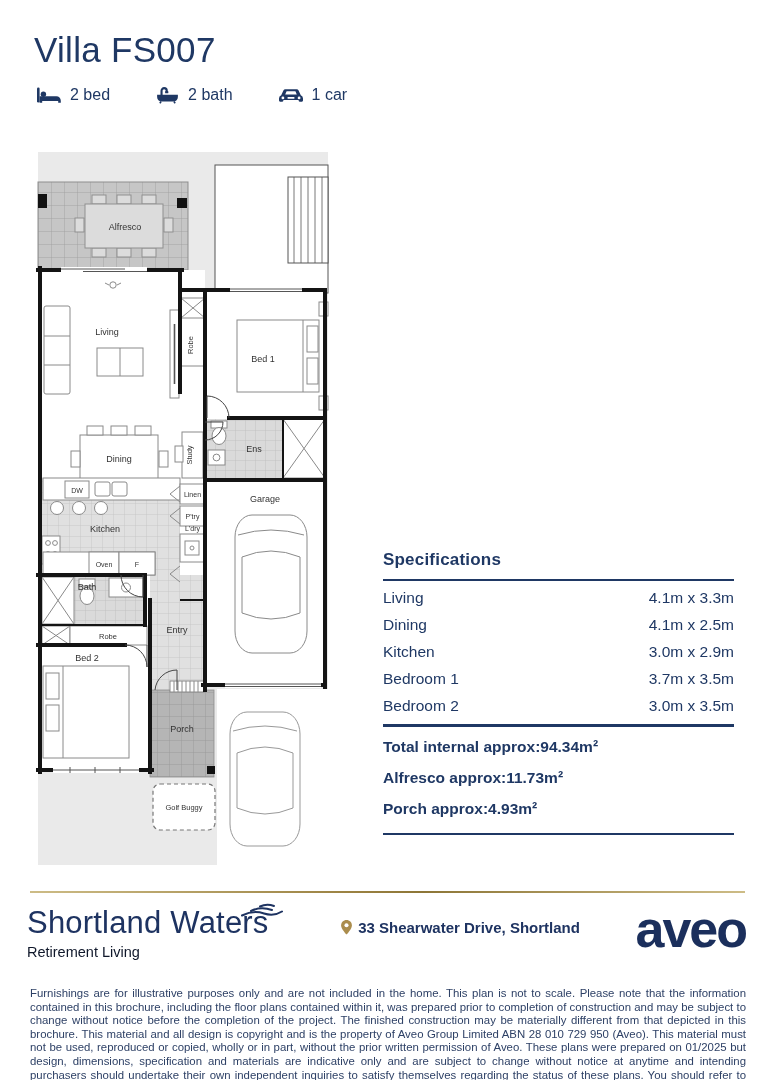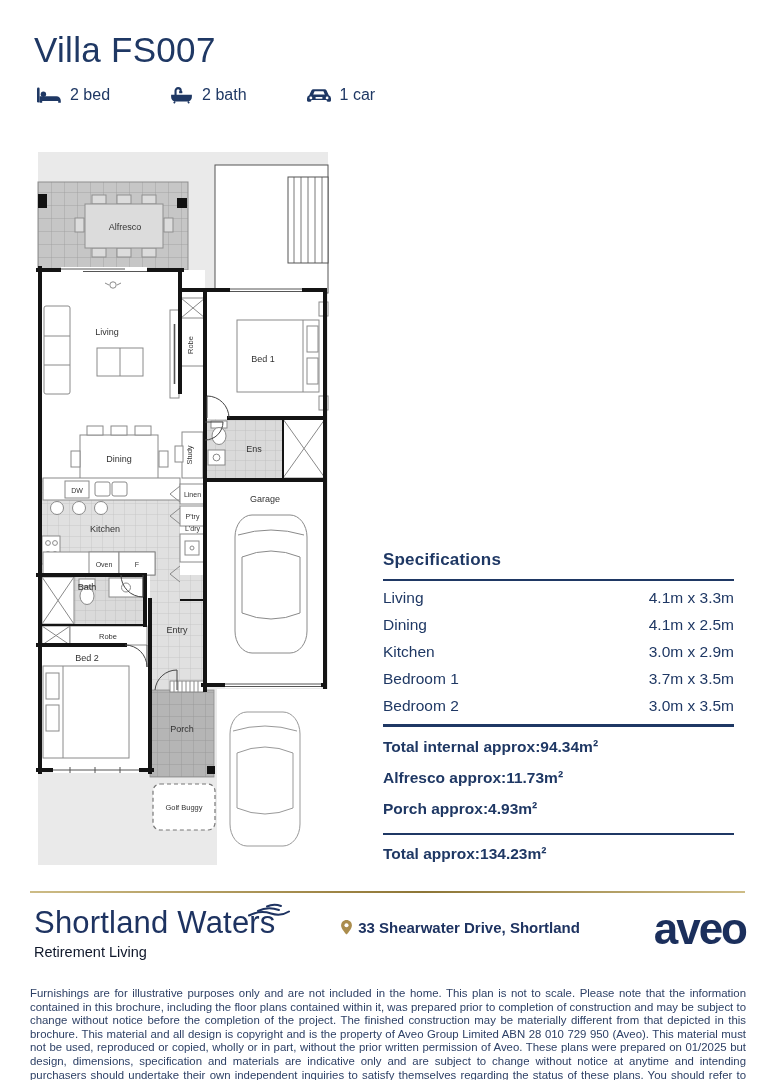--- a/index.html
+++ b/index.html
@@ -7,48 +7,48 @@
     width:764px;height:1080px;position:relative;background:#ffffff;
     font-family:"Liberation Sans",sans-serif;overflow:hidden;
     -webkit-font-smoothing:antialiased;
   }
   
   .page-title{
     position:absolute;left:34px;top:30px;font-size:35px;letter-spacing:.3px;
     color:#1f3864;font-weight:400;
   }
   .features{
-    position:absolute;left:36px;top:86px;display:flex;align-items:center;gap:59px;
+    position:absolute;left:36px;top:86px;display:flex;align-items:center;gap:45px;
     color:#1f3864;font-size:16px;
   }
   .feature{display:flex;align-items:center;gap:8px;}
   .feature svg{display:block;}
   
   .plan{position:absolute;left:25px;top:140px;width:330px;height:730px;}
   .plan svg{width:100%;height:100%;display:block;}
   .plan text{font-family:"Liberation Sans",sans-serif;fill:#333;}
   
   .specs{position:absolute;left:383px;top:550px;width:351px;color:#1f3864;}
   .specs h2{margin:0;font-size:17px;font-weight:bold;letter-spacing:.2px;}
   .rule{border:none;border-top:2px solid #1f3864;margin:9px 0 3px 0;}
   .rule.thick{border-top-width:3px;margin:5px 0 4px 0;}
   .spec-row{display:flex;justify-content:space-between;font-size:15.5px;padding:4.5px 0;}
   .total-row{display:flex;justify-content:flex-start;font-size:15.5px;font-weight:bold;padding:6.5px 0;}
   
   .gold-rule{position:absolute;left:30px;top:891px;width:715px;height:2px;
     background:linear-gradient(90deg,#cdbc86,#9b8242 45%,#8d7637 55%,#cdbc86);}
-  .brand{position:absolute;left:34px;top:905px;}
+  .brand{position:absolute;left:27px;top:905px;}
   .brand-name{font-size:31px;color:#1e3361;letter-spacing:.2px;}
   .brand-tag{font-size:14.5px;color:#0f172a;margin-top:3px;}
   .wave{position:absolute;left:212px;top:-4px;}
   .contact{position:absolute;left:318px;top:916px;width:284px;text-align:center;
     color:#1e3361;font-size:15px;font-weight:bold;line-height:23px;}
   .contact .sep{color:#ab8d4d;font-weight:normal;padding:0 4px;}
   .contact .addr{display:inline-flex;align-items:center;gap:5px;}
-  .aveo-logo{position:absolute;right:18px;top:899px;font-size:44px;font-weight:bold;
+  .aveo-logo{position:absolute;right:18px;top:899px;font-size:52px;font-weight:bold;
     color:#1b2f5c;letter-spacing:-2px;line-height:60px;}
   .disclaimer{
     position:absolute;left:30px;top:987px;width:716px;
     font-size:11.4px;line-height:13.6px;color:#2e4166;text-align:justify;
   }
 </style>
 </head>
 <body>
 
 <div class="page-title">Villa FS007</div>
@@ -343,24 +343,20 @@
   </div>
   <div class="total-row">
     <span>Alfresco approx:</span>
     <span>11.73m²</span>
   </div>
   <div class="total-row">
     <span>Porch approx:</span>
     <span>4.93m²</span>
   </div>
   <hr class="rule">
-  <div class="total-row">
-    <span>Total approx:</span>
-    <span>134.23m²</span>
-  </div>
 </div>
 
 <div class="gold-rule"></div>
 
 <div class="brand">
   <svg class="wave" width="46" height="18" viewBox="0 0 46 18" fill="none" stroke="#1e3361" stroke-width="2" stroke-linecap="round">
     <path d="M3 14.5 C11 10.5 19 10.5 25 12.5 C32 14.7 38 13.7 43 10.5"></path>
     <path d="M12 10 C19 6.5 27 7 33 9"></path>
     <path d="M21 5.5 C26 3 31 3.4 35 5"></path>
   </svg>

